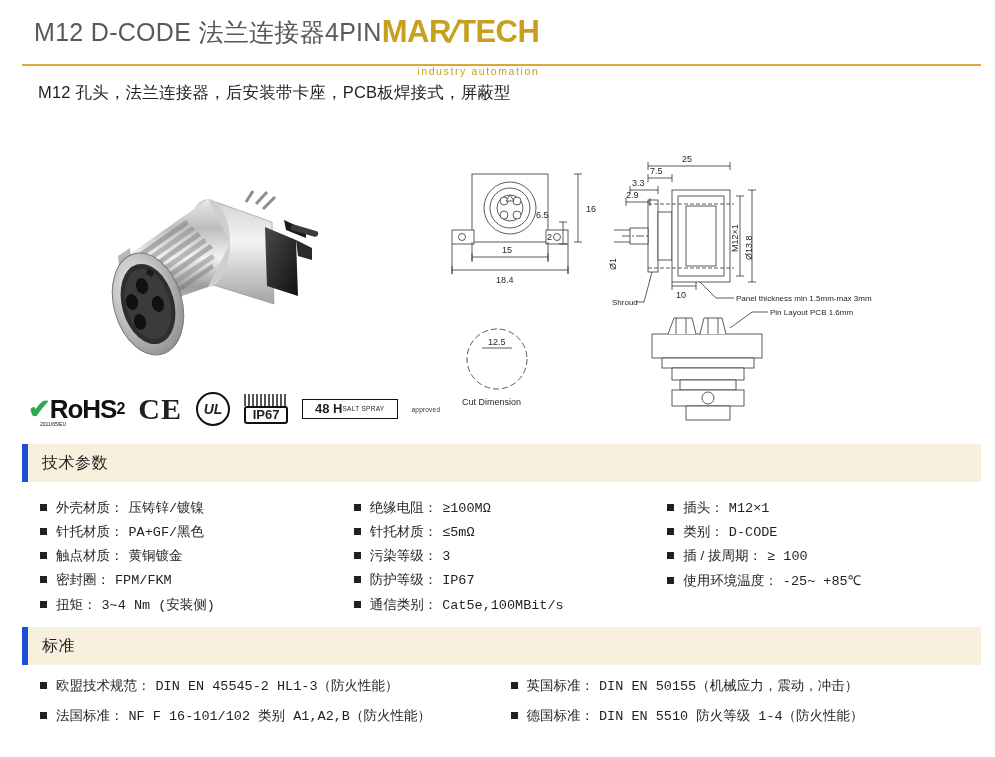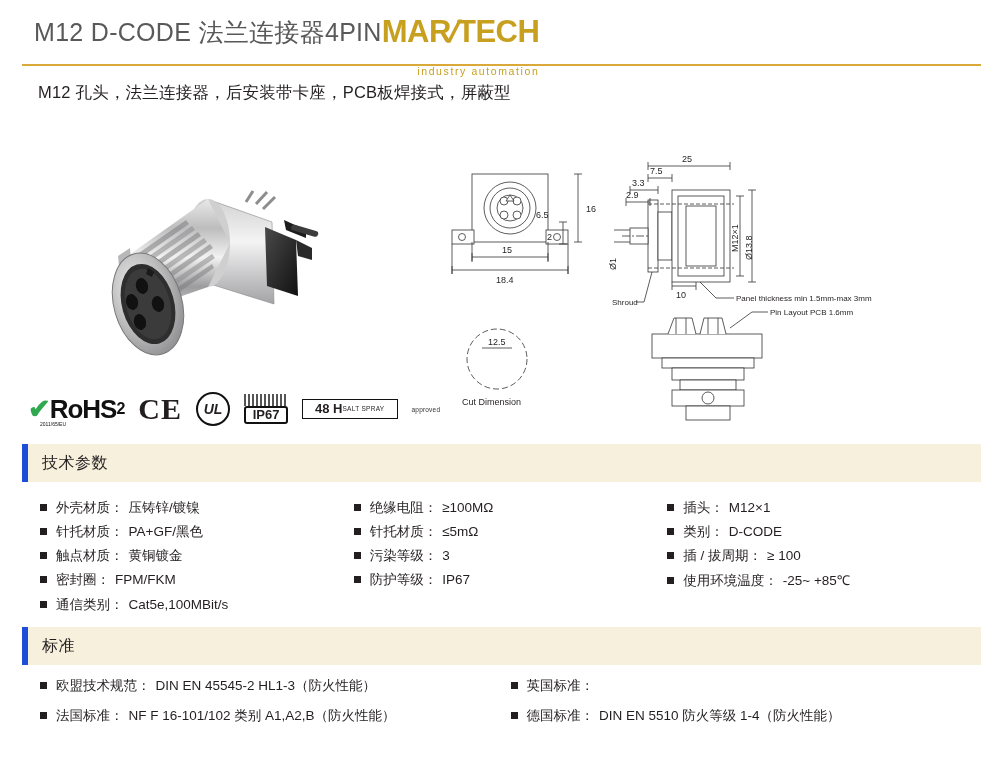--- a/index.html
+++ b/index.html
@@ -155,21 +155,21 @@
   }
   .bullet {
     display: inline-block;
     width: 7px; height: 7px;
     background: #231f20;
     margin-right: 9px;
     flex: 0 0 auto;
     position: relative; top: -1px;
   }
   .spec-label { white-space: nowrap; }
-  .spec-value { margin-left: 5px; }
+  .spec-value { margin-left: 5px; font-family: Liberation Mono, monospace; }
   
   .std-grid {
     display: grid;
     grid-template-columns: 1fr 1fr;
     padding: 12px 14px 8px 40px;
     row-gap: 12px;
   }
   .std-item { display: flex; align-items: baseline; font-size: 13.5px; }
 </style>
 </head>
@@ -465,37 +465,43 @@
       <span class="spec-value">IP67</span>
     </div>
 
   <div class="spec-item">
       <span class="bullet"></span>
       <span class="spec-label">使用环境温度：</span>
       <span class="spec-value">-25~ +85℃</span>
     </div>
   <div class="spec-item">
       <span class="bullet"></span>
+      <span class="spec-label">扭矩：</span>
+      <span class="spec-value">3~4 Nm (安装侧)</span>
+    </div>
+  <div class="spec-item">
+      <span class="bullet"></span>
       <span class="spec-label">通信类别：</span>
       <span class="spec-value">Cat5e,100MBit/s</span>
     </div>
 </div>
 
 <div class="section-bar">
   <span class="section-bar-title">标准</span>
 </div>
 <div class="std-grid">
   <div class="std-item">
       <span class="bullet"></span>
       <span class="spec-label">欧盟技术规范：</span>
       <span class="spec-value">DIN EN 45545-2 HL1-3（防火性能）</span>
     </div>
   <div class="std-item">
       <span class="bullet"></span>
       <span class="spec-label">英国标准：</span>
+      <span class="spec-value">DIN EN 50155（机械应力，震动，冲击）</span>
     </div>
   <div class="std-item">
       <span class="bullet"></span>
       <span class="spec-label">法国标准：</span>
       <span class="spec-value">NF F 16-101/102 类别 A1,A2,B（防火性能）</span>
     </div>
   <div class="std-item">
       <span class="bullet"></span>
       <span class="spec-label">德国标准：</span>
       <span class="spec-value">DIN EN 5510 防火等级 1-4（防火性能）</span>

